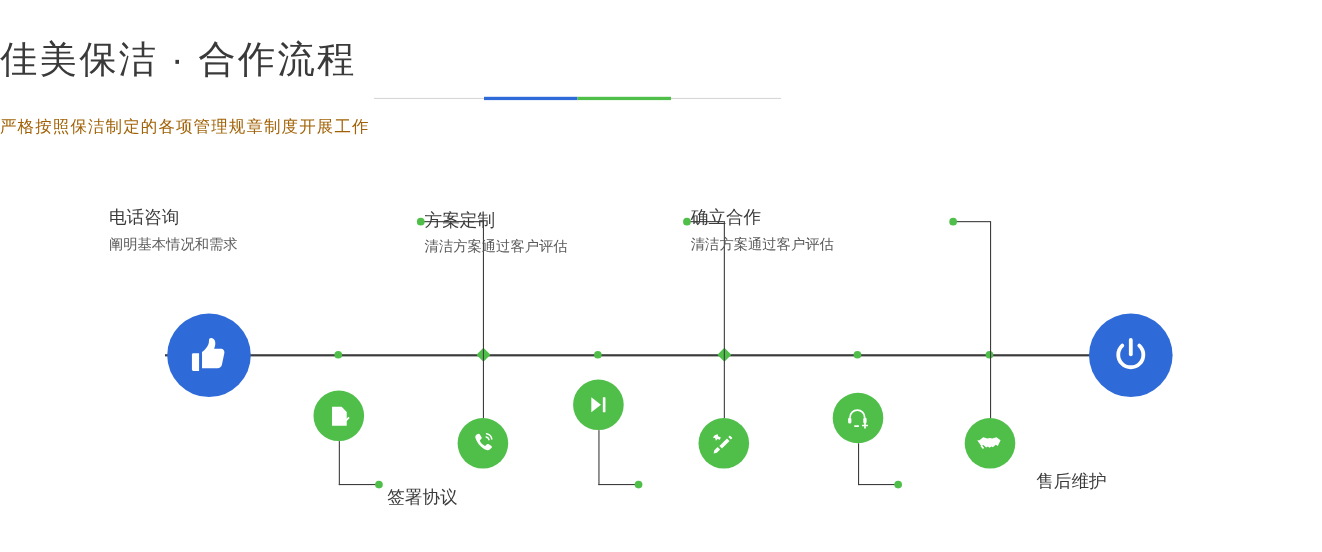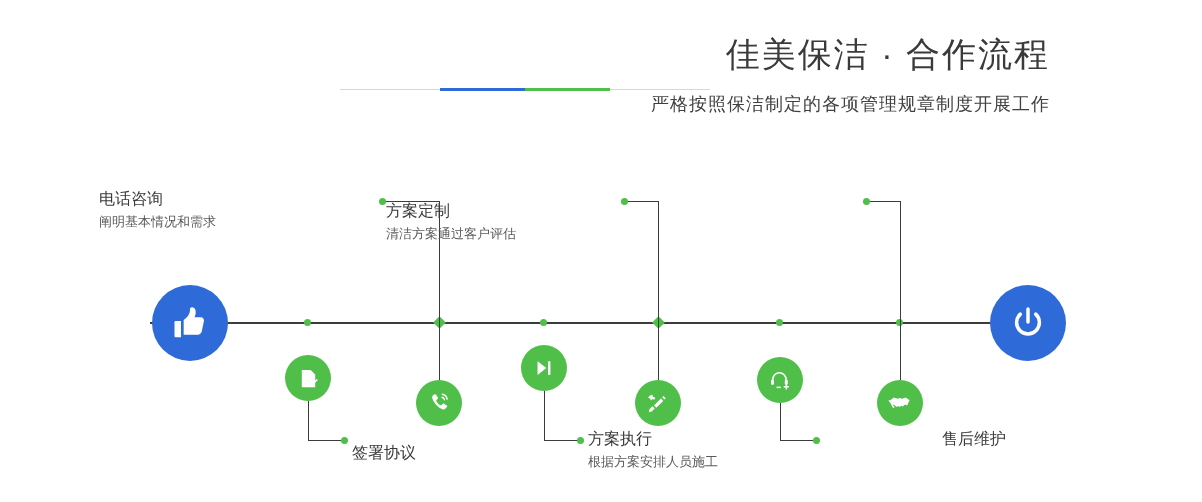--- a/index.html
+++ b/index.html
@@ -17,21 +17,21 @@
     overflow: hidden;
     background: #ffffff;
   }
 
   
   .header {
     position: absolute;
     top: 30px;
     left: 0;
     width: 1050px;
-    text-align: right;
+    text-align: left;
   }
   .title {
     font-size: 34px;
     color: #3a3a3a;
     letter-spacing: 2px;
     font-weight: normal;
     line-height: 48px;
   }
   .rule-wrap {
     position: relative;
@@ -57,22 +57,23 @@
   }
   .rule-green {
     position: absolute;
     left: 185px;
     top: 0;
     width: 85px;
     height: 3px;
     background: #4fbf4a;
   }
   .subtitle {
-    font-size: 18px;
-    color: #404040;
+    margin-top: 14px;
+    font-size: 15px;
+    color: #a16207;
     letter-spacing: 1px;
   }
 
   
   .timeline {
     position: absolute;
     left: 0;
     top: 145px;
     width: 1202px;
     height: 357px;
@@ -248,54 +249,54 @@
           <path d="M3.4 18.3l3-3 2.3 2.3-3 3-2.9.6.6-2.9z"></path>
           <path d="M8 14.5l6.9-6.9 2.3 2.3-6.9 6.9L8 14.5z"></path>
           <path d="M16.1 6.3l1.4-1.4 2.3 2.3-1.4 1.4-2.3-2.3z"></path>
           <path d="M4.2 4.4l2.2-.7.6 2.2 2.2.6-.7 2.2-2.2-.6-1.5 1.5-.6-2.2-2.2-.6 2-2.4z"></path>
         </svg>
       </span>
     </div>
     <div class="vline" style="left:658px; top:56px; height:179px;"></div>
     <div class="hline" style="left:624px; top:56px; width:34px;"></div>
     <div class="tip-dot" style="left:621px; top:53px;"></div>
-    <div class="label right-align" style="left:386px; top:55px; width:230px;">
+    <div class="label right-align" style="left:386px; top:45px; width:230px;">
       <div class="lab-title">方案定制</div>
       <div class="lab-desc">清洁方案通过客户评估</div>
     </div>
 
     <div class="dot" style="left:540px; top:174px;"></div>
     <div class="node-circle" style="left:521px; top:200px;">
       <span>
         <svg width="22" height="22" viewBox="0 0 24 24" fill="#ffffff" aria-hidden="true">
           <path d="M5 4.5l9.5 7.5L5 19.5v-15z"></path>
           <rect x="16.4" y="4.5" width="2.6" height="15" rx="0.6"></rect>
         </svg>
       </span>
     </div>
     <div class="vline" style="left:544px; top:246px; height:50px;"></div>
     <div class="hline" style="left:544px; top:295px; width:36px;"></div>
     <div class="tip-dot" style="left:577px; top:292px;"></div>
-    <div class="label left-align" style="left:588px; top:283px; width:260px;">
-      <div class="lab-title">方案执行</div>
-      <div class="lab-desc">根据方案安排人员施工</div>
-    </div>
 
     <div class="dot" style="left:896px; top:174px;"></div>
     <div class="node-circle" style="left:877px; top:235px;">
       <span>
         <svg width="24" height="24" viewBox="0 0 24 24" fill="#ffffff" aria-hidden="true">
           <path d="M2.4 9.2l3.4-2.6 3.8 1.1 2.2-.6 2.3.6 3.7-1.1 3.8 2.6-2.5 5.2-1.9-1-2.6 2.2-1.3-.8-1.7 1.2-1.6-1-1.4.9-2.7-2.4-1.9 1-3.6-5.3z"></path>
           <path d="M3.4 14.6l2.1 2.6 1.2-1-2.1-2.6-1.2 1z"></path>
         </svg>
       </span>
     </div>
     <div class="vline" style="left:900px; top:56px; height:179px;"></div>
     <div class="hline" style="left:866px; top:56px; width:34px;"></div>
     <div class="tip-dot" style="left:863px; top:53px;"></div>
+    <div class="label right-align" style="left:628px; top:43px; width:230px;">
+      <div class="lab-title">确立合作</div>
+      <div class="lab-desc">清洁方案通过客户评估</div>
+    </div>
 
     <div class="dot" style="left:776px; top:174px;"></div>
     <div class="node-circle" style="left:757px; top:212px;">
       <span>
         <svg width="24" height="24" viewBox="0 0 24 24" fill="#ffffff" aria-hidden="true">
           <path d="M4 11.4a7.4 7.4 0 0 1 14.8 0v.4h-1.6v-.4a5.8 5.8 0 1 0-11.6 0v.4H4v-.4z"></path>
           <rect x="3" y="11.6" width="3" height="5.4" rx="1.4"></rect>
           <rect x="16.8" y="11.6" width="3" height="5.4" rx="1.4"></rect>
           <path d="M8.6 18.6h4.2v1.5H8.6z"></path>
           <path d="M17.6 16.2h1.5v1.9h1.9v1.5h-1.9v1.9h-1.5v-1.9h-1.9v-1.5h1.9v-1.9z"></path>

